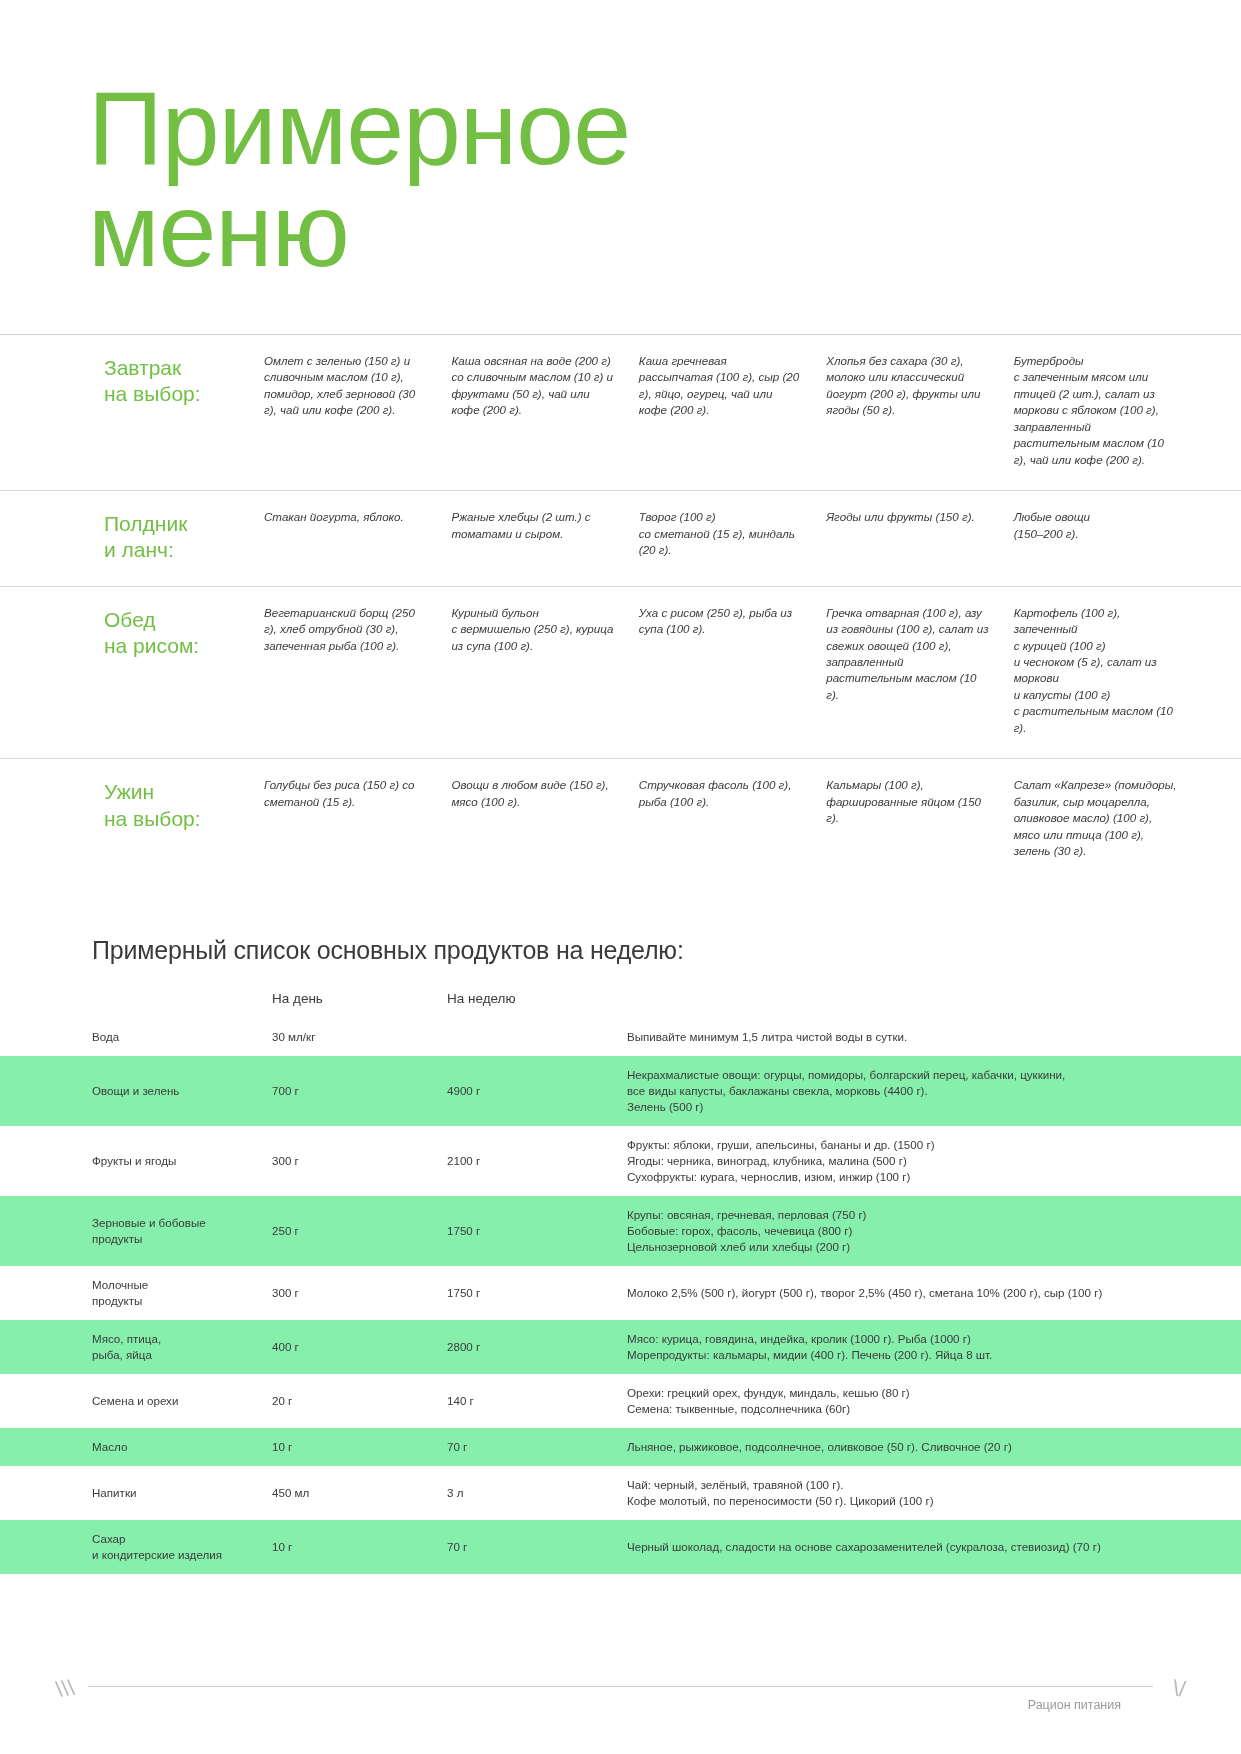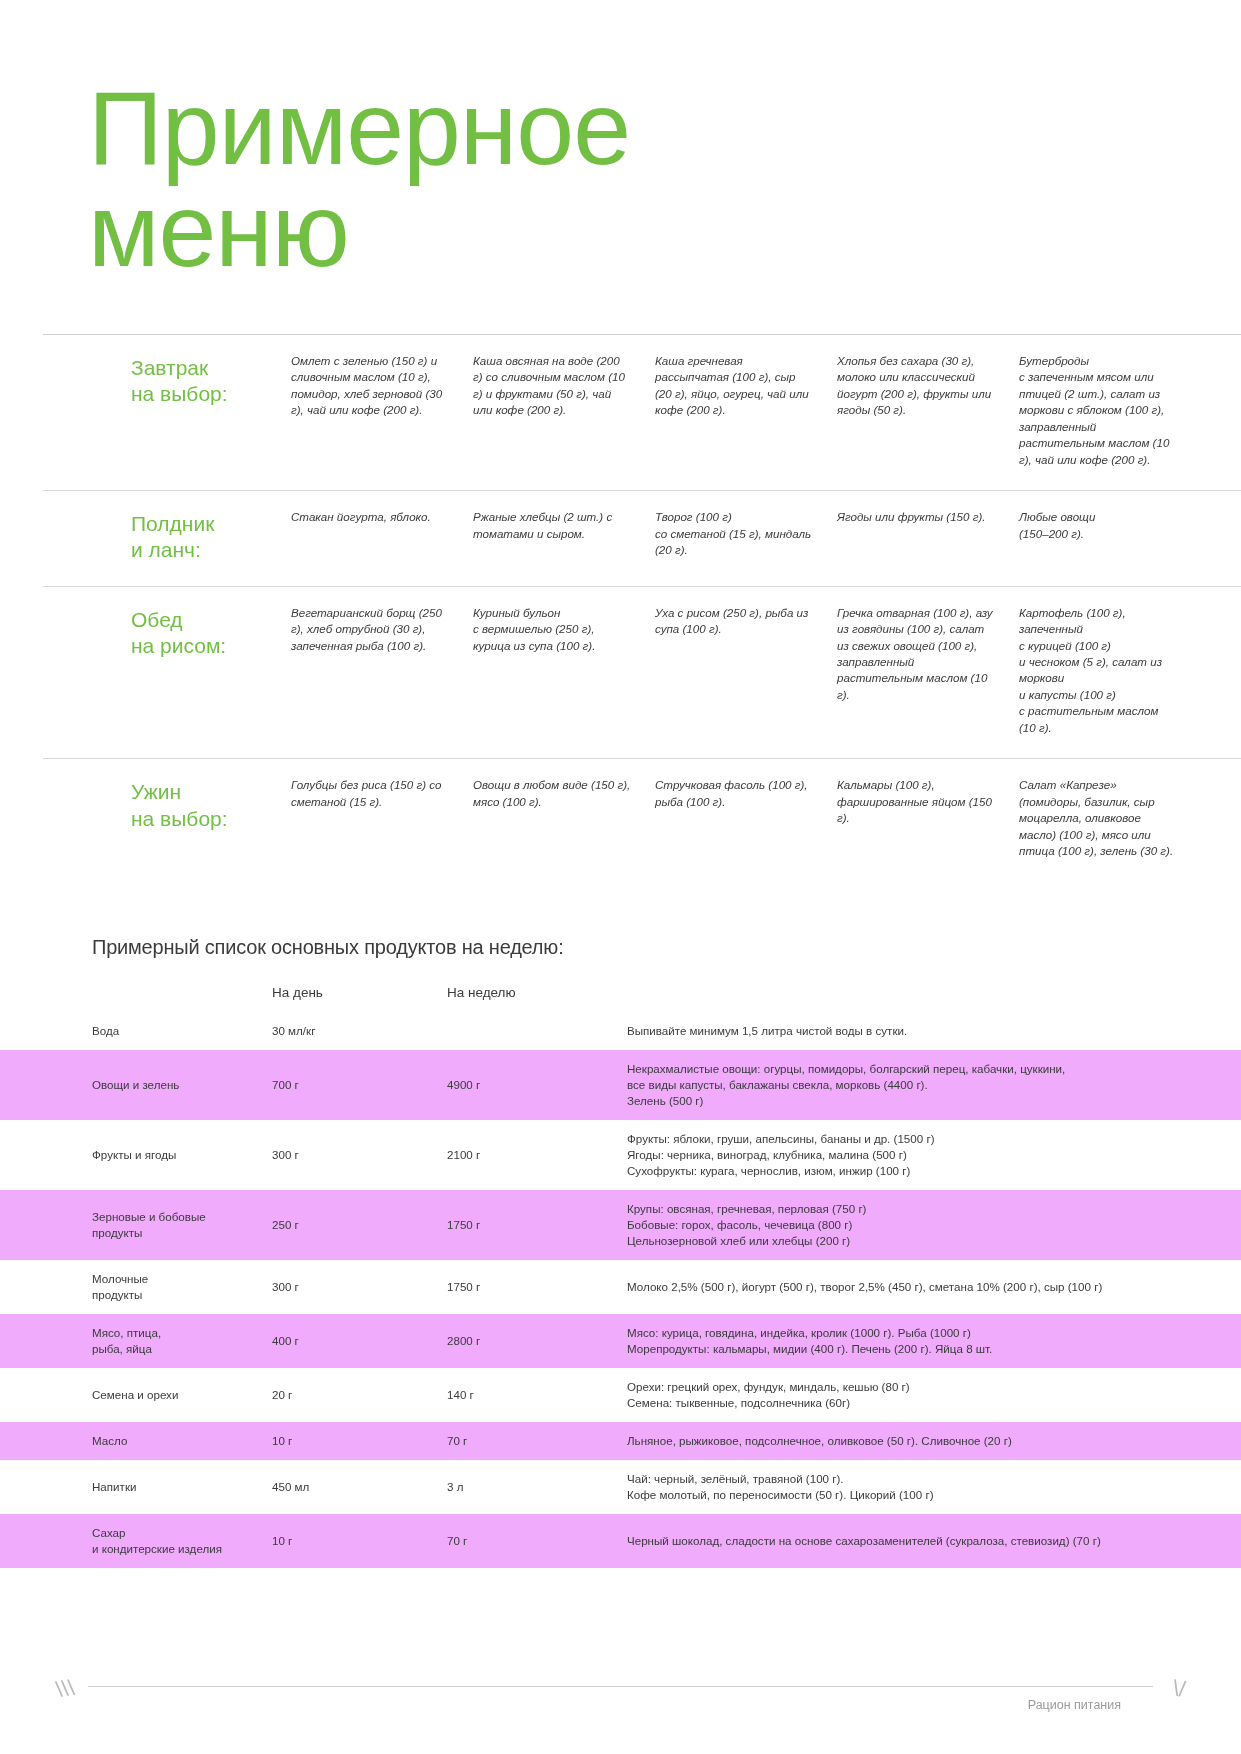--- a/index.html
+++ b/index.html
@@ -38,23 +38,22 @@
   
   .menu-table {
     position: absolute;
     left: 0;
     top: 334px;
     width: 1241px;
   }
   .menu-row {
     display: flex;
     border-top: 1px solid #d9d9d9;
-    padding: 18px 0 22px 0;
+    padding: 18px 0 22px 16px;
     box-sizing: border-box;
-    margin-left: 43px;
   }
   .menu-row:first-child { border-top: 1px solid #d0d0d0; }
   .menu-row .label {
     width: 160px;
     margin-left: 88px;
     color: #72bf44;
     font-size: 21px;
     line-height: 1.25;
     white-space: pre-line;
     padding-top: 2px;
@@ -79,21 +78,21 @@
   
   .products {
     position: absolute;
     left: 0;
     top: 936px;
     width: 1241px;
   }
   .products h2 {
     margin: 0;
     padding: 0 0 0 92px;
-    font-size: 20px;
+    font-size: 25px;
     font-weight: 400;
     color: #3b3b3b;
     letter-spacing: -0.2px;
   }
   .prod-table {
     margin-top: 22px;
     width: 1241px;
     border-collapse: collapse;
     font-size: 11.6px;
   }
@@ -111,21 +110,21 @@
     padding: 11px 10px;
     vertical-align: middle;
     line-height: 1.38;
     white-space: pre-line;
     color: #3b3b3b;
   }
   .prod-table td.c0 { padding-left: 92px; width: 160px; }
   .prod-table td.c1 { width: 155px; }
   .prod-table td.c2 { width: 160px; }
   .prod-table td.c3 { padding-right: 60px; }
-  .prod-table tr.shaded td { background: #f0abfc; }
+  .prod-table tr.shaded td { background: #86efac; }
 
   
   .footer {
     position: absolute;
     left: 0;
     bottom: 42px;
     width: 1241px;
     height: 40px;
   }
   .footer .rule {

